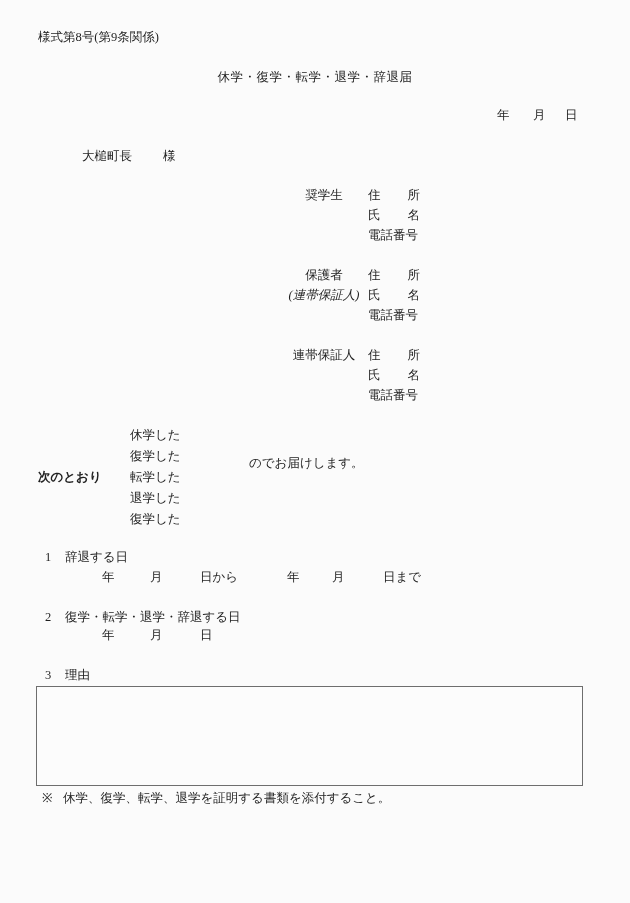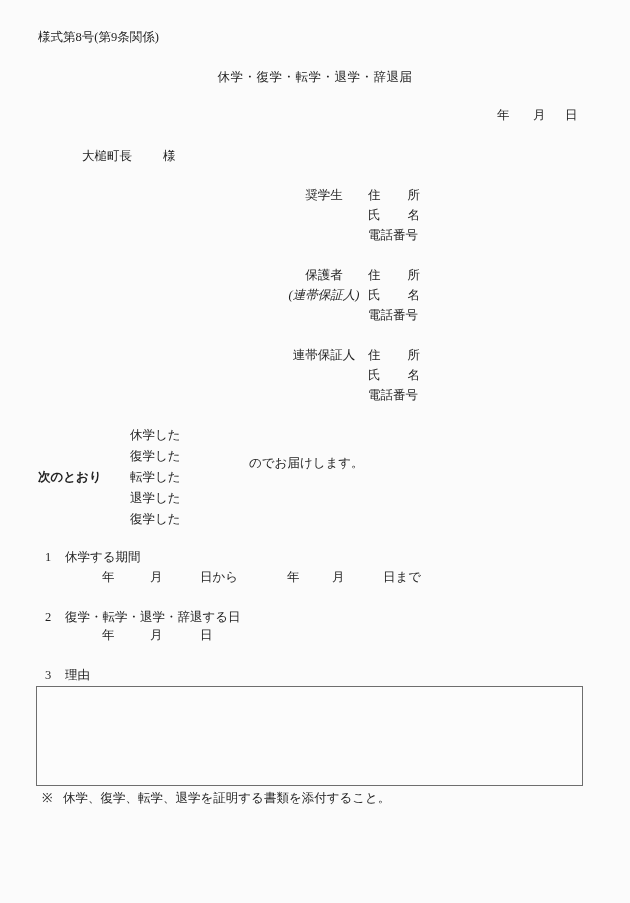--- a/index.html
+++ b/index.html
@@ -147,21 +147,21 @@
     <div class="decl-option">復学した</div>
     <div class="decl-option">転学した</div>
     <div class="decl-option">退学した</div>
     <div class="decl-option">復学した</div>
   </div>
   <div class="decl-suffix">のでお届けします。</div>
 </div>
 
 <div class="row section-heading sh-1">
   <span class="sec-num">1</span>
-  <span class="sec-title">休学する期間</span>
+  <span class="sec-title">辞退する日</span>
 </div>
 <div class="row date-row dr-1">
   <span class="tk-0">年</span>
   <span class="tk-1">月</span>
   <span class="tk-2">日から</span>
   <span class="tk-3">年</span>
   <span class="tk-4">月</span>
   <span class="tk-5">日まで</span>
 </div>
 

